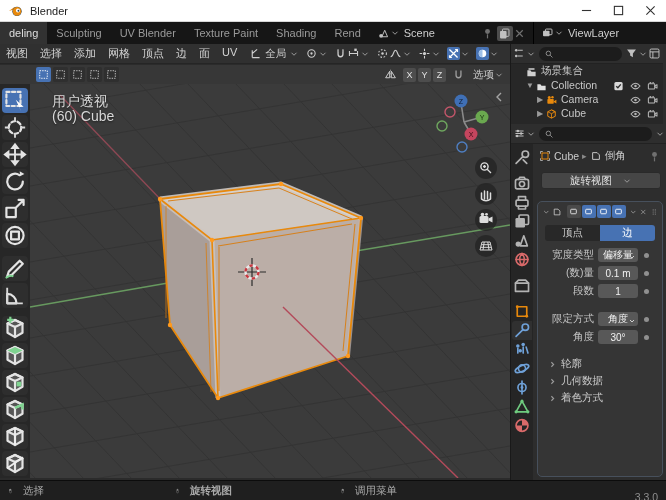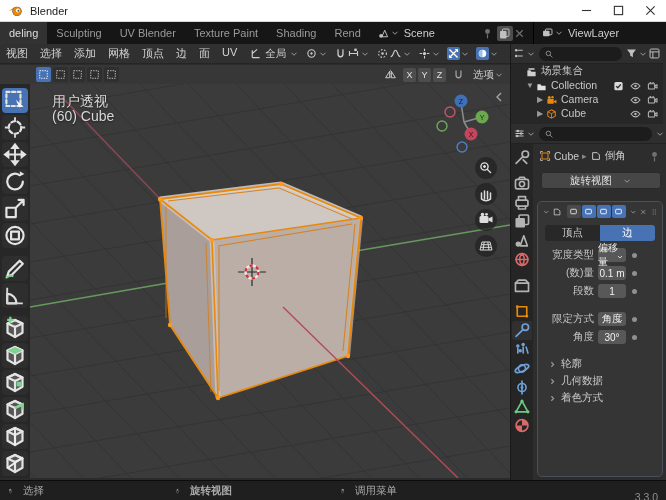--- a/index.html
+++ b/index.html
@@ -97,21 +97,21 @@
   .mod-head{height:19px;display:flex;align-items:center;padding:0 4px;color:#c9c9c9;}
   .mod-head .t{width:14px;height:13px;border-radius:2px;margin-left:1px;display:flex;align-items:center;justify-content:center;background:#4a4a4a;color:#e8e8e8;}
   .mod-head .t.on{background:#4772b3;color:#fff;}
   .mod-head .t svg{width:9px;height:9px;}
   .seg-tabs{display:flex;height:16px;margin:4px 7px 6px 7px;border-radius:3px;overflow:hidden;font-size:10.5px;}
   .seg{flex:1;display:flex;align-items:center;justify-content:center;background:#282828;color:#c9c9c9;}
   .seg.active{background:#4772b3;color:#fff;}
   .mrow{display:flex;align-items:center;height:16px;margin:2px 4px 2px 0;}
   .mrow.gapb{margin-top:12px;}
   .mrow .ml{width:56px;text-align:right;color:#c3c3c3;white-space:nowrap;flex:0 0 auto;}
-  .mrow .field{width:28px;height:14px;margin-left:4px;background:#585858;border-radius:3px;display:flex;align-items:center;justify-content:center;color:#f1f1f1;position:relative;}
+  .mrow .field{width:40px;height:14px;margin-left:4px;background:#585858;border-radius:3px;display:flex;align-items:center;justify-content:center;color:#f1f1f1;position:relative;}
   .mrow .field .fv{font-size:10px;}
   .mrow .field .dd{position:absolute;right:2px;width:8px;height:8px;color:#cfcfcf;}
   .mrow .dot{width:5px;height:5px;border-radius:50%;background:#909090;margin-left:6px;flex:0 0 auto;}
   .msection{display:flex;align-items:center;height:17px;margin-left:10px;color:#cbcbcb;}
   .msection .ch{width:9px;height:9px;color:#9a9a9a;margin-right:4px;}
 
   
   .statusbar{position:absolute;left:0;top:480px;width:666px;height:20px;background:#1f1f1f;border-top:1px solid #0c0c0c;
              font-size:10.5px;color:#a9a9a9;}
   .hint{position:absolute;top:0;height:20px;display:flex;align-items:center;}

